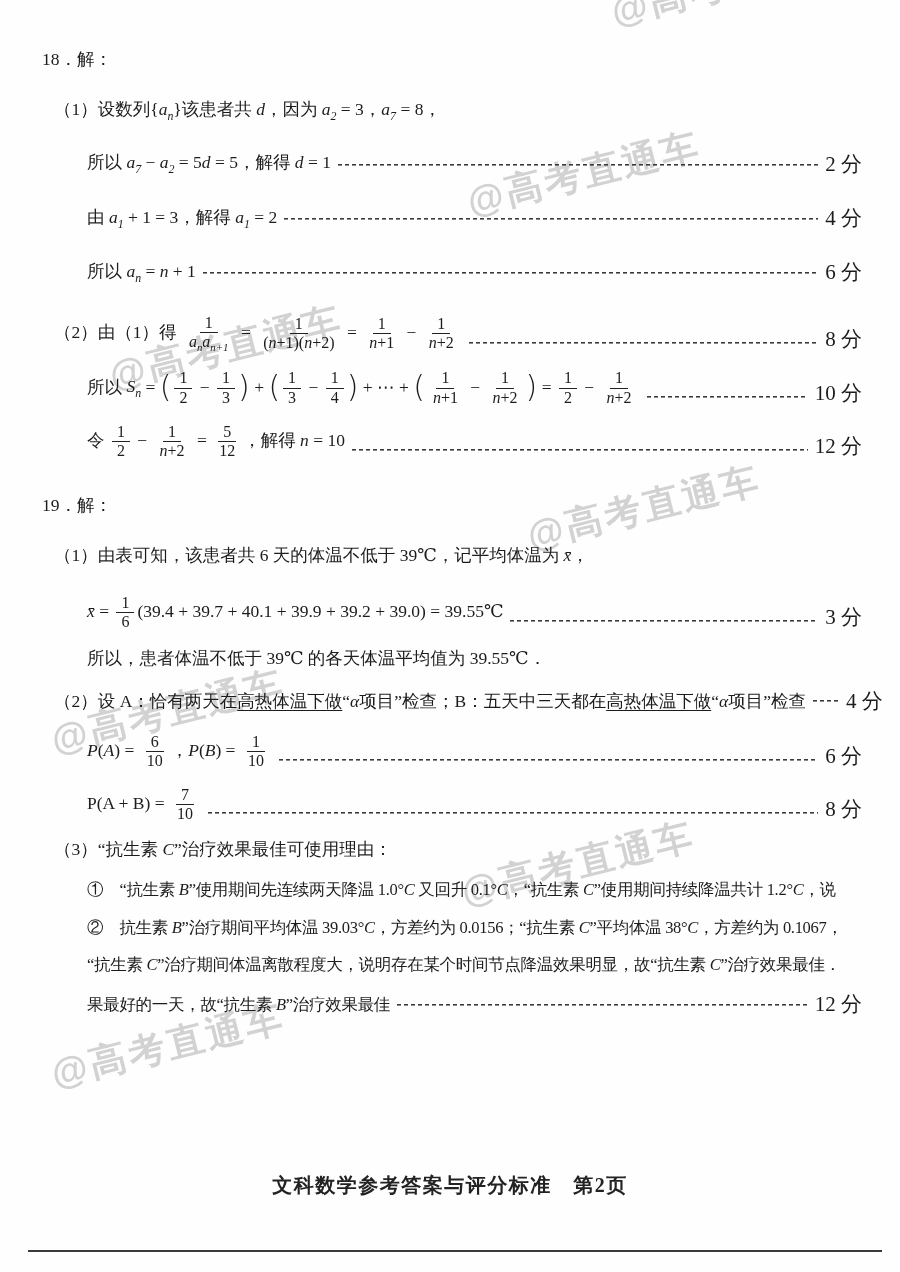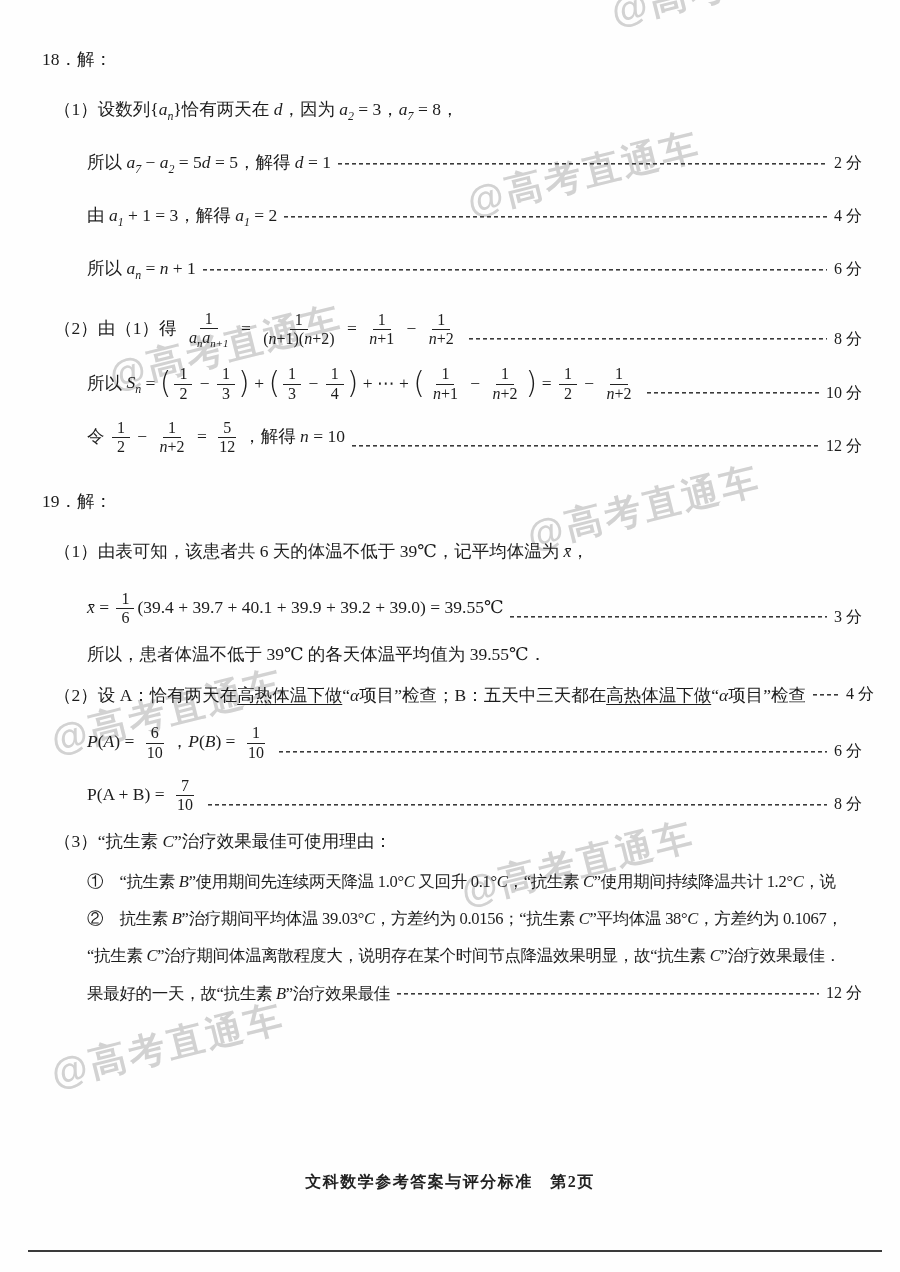--- a/index.html
+++ b/index.html
@@ -29,21 +29,21 @@
   .ind2{padding-left:45px;}
   .content{white-space:nowrap;}
   .t .content{letter-spacing:-0.3px;}
   .dashes{
     flex:1;min-width:26px;margin:0 7px;height:1.2em;
     background-image:repeating-linear-gradient(90deg,#3a3a3a 0 4px,transparent 4px 7px);
     background-size:100% 1.6px;
     background-position:0 center;
     background-repeat:no-repeat;
   }
-  .score{white-space:nowrap;font-size:16px;}
+  .score{white-space:nowrap;font-size:21px;}
   i{font-style:italic;}
   sub{font-size:0.68em;}
   sub i{font-style:italic;}
   .msub{white-space:nowrap;}
   .frac{
     display:inline-flex;flex-direction:column;align-items:center;
     vertical-align:middle;margin:0 3px;
     font-size:16px;line-height:1.15;text-align:center;
   }
   .frac .fn{padding:0 5px;border-bottom:1.3px solid #222;display:block;}
@@ -54,21 +54,21 @@
   .wm{
     position:absolute;z-index:1;
     color:#b5b5b5;opacity:0.6;
     font-size:37px;font-weight:bold;letter-spacing:3px;
     font-family:"Liberation Sans","DejaVu Sans",sans-serif;
     white-space:nowrap;pointer-events:none;
     transform-origin:left center;
   }
   .footer{
     position:absolute;left:0;right:0;top:1172px;
-    text-align:center;font-size:16px;font-weight:bold;
+    text-align:center;font-size:20px;font-weight:bold;
     letter-spacing:1.5px;color:#222;z-index:2;
   }
   .bottom-rule{
     position:absolute;left:28px;right:18px;top:1250px;
     border-top:2.5px solid #3a3a3a;z-index:2;
   }
 </style>
 </head>
 <body>
 
@@ -80,21 +80,21 @@
       <div class="wm" style="left: 528px; top: 512px; transform: rotate(-14deg);">@高考直通车</div>
       <div class="wm" style="left: 52px; top: 716px; transform: rotate(-14deg);">@高考直通车</div>
       <div class="wm" style="left: 462px; top: 868px; transform: rotate(-14deg);">@高考直通车</div>
       <div class="wm" style="left: 52px; top: 1050px; transform: rotate(-14deg);">@高考直通车</div>
     </div>
   <div class="doc">
       <div class="line ind0">
         <span class="content"><span>18．解：</span></span>
       </div>
       <div class="line ind1">
-        <span class="content"><span>（1）设数列</span><span>{</span><span class="msub"><i>a</i><sub><i>n</i></sub></span><span>}</span><span>恰有两天在 </span><i>d</i><span>，因为 </span><span class="msub"><i>a</i><sub><i>2</i></sub></span><span> = 3，</span><span class="msub"><i>a</i><sub><i>7</i></sub></span><span> = 8，</span></span>
+        <span class="content"><span>（1）设数列</span><span>{</span><span class="msub"><i>a</i><sub><i>n</i></sub></span><span>}</span><span>该患者共 </span><i>d</i><span>，因为 </span><span class="msub"><i>a</i><sub><i>2</i></sub></span><span> = 3，</span><span class="msub"><i>a</i><sub><i>7</i></sub></span><span> = 8，</span></span>
       </div>
       <div class="line ind2">
         <span class="content"><span>所以 </span><span class="msub"><i>a</i><sub><i>7</i></sub></span><span> − </span><span class="msub"><i>a</i><sub><i>2</i></sub></span><span> = 5</span><i>d</i><span> = 5，解得 </span><i>d</i><span> = 1</span></span>
         <span class="dashes"></span>
         <span class="score">2 分</span>
       </div>
       <div class="line ind2">
         <span class="content"><span>由 </span><span class="msub"><i>a</i><sub><i>1</i></sub></span><span> + 1 = 3，解得 </span><span class="msub"><i>a</i><sub><i>1</i></sub></span><span> = 2</span></span>
         <span class="dashes"></span>
         <span class="score">4 分</span>

